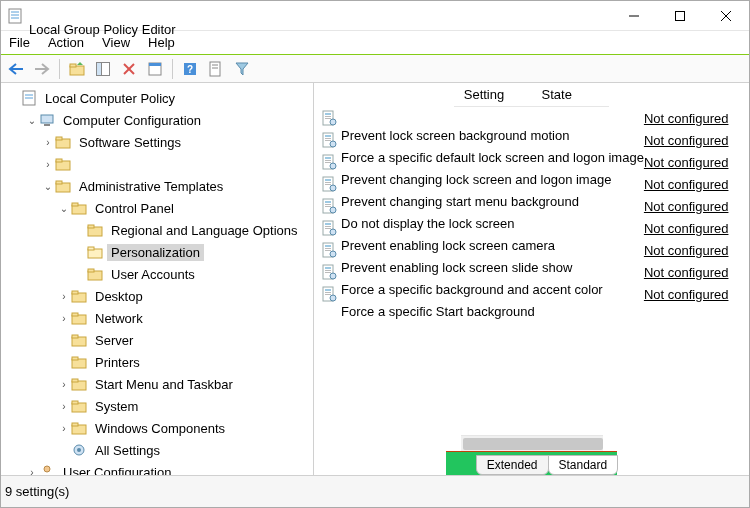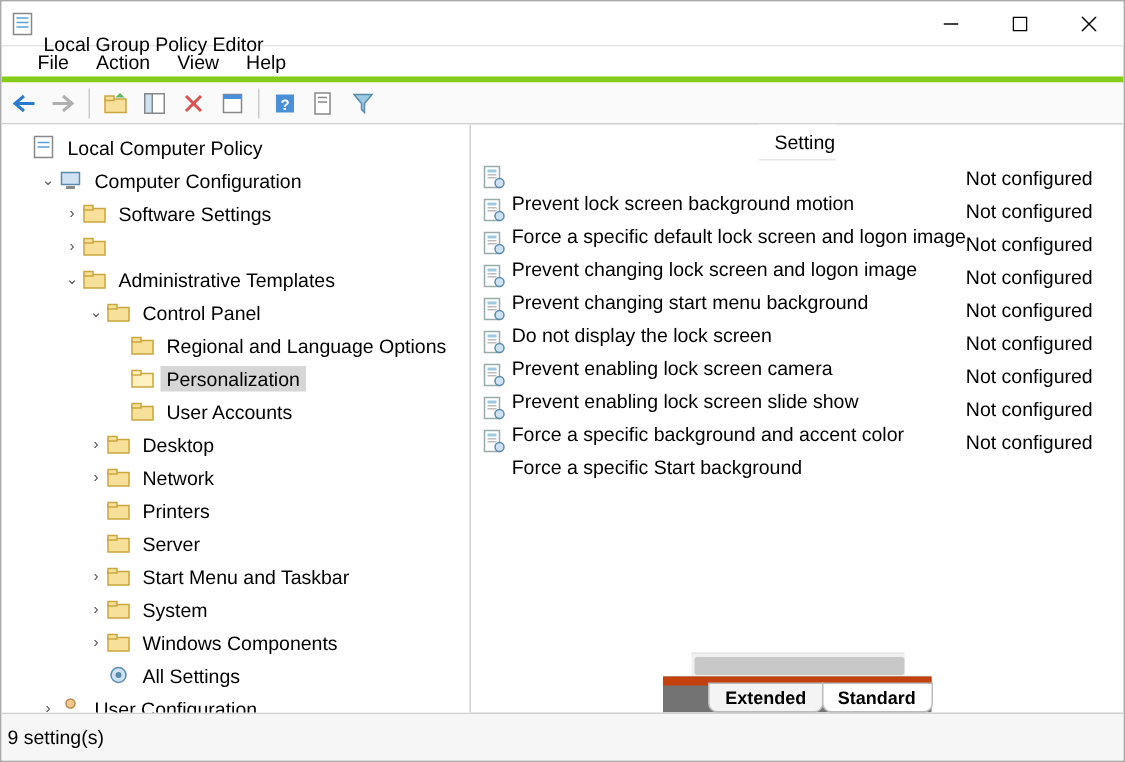--- a/index.html
+++ b/index.html
@@ -4,21 +4,21 @@
 <style>
   * { box-sizing: border-box; margin: 0; padding: 0; }
   body { font-family: "Segoe UI", Tahoma, sans-serif; font-size: 13px; color: #000; background: #fff; width: 750px; height: 508px; overflow: hidden; border: 1px solid #aaa; display: flex; flex-direction: column; }
   
   .titlebar { height: 30px; background: #fff; display: flex; align-items: center; padding-left: 6px; border-bottom: 1px solid #e6e6e6; }
   .titlebar .app-icon { width: 16px; height: 16px; margin-right: 6px; display: inline-flex; align-items: center; justify-content: center; }
   .titlebar .title { flex: 1; font-size: 13px; margin-top: 27px; }
   .winbtns { display: flex; height: 100%; }
   .winbtn { width: 46px; display: flex; align-items: center; justify-content: center; color: #333; }
   
-  .menubar { height: 24px; display: flex; align-items: center; padding-left: 22px; gap: 14px; font-size: 13px; border-bottom: 4px solid #84cc16; }
+  .menubar { height: 24px; display: flex; align-items: center; padding-left: 6px; gap: 14px; font-size: 13px; border-bottom: 1px solid #84cc16; }
   .menubar span { padding: 2px 2px; }
   
   .toolbar { height: 28px; display: flex; align-items: center; padding-left: 4px; gap: 4px; border-bottom: 1px solid #d0d0d0; background: #fafafa; }
   .tool { width: 22px; height: 22px; display: flex; align-items: center; justify-content: center; border: 1px solid transparent; border-radius: 2px; }
   .tsep { width: 1px; height: 20px; background: #ccc; margin: 0 2px; }
   
   .main { flex: 1; display: flex; min-height: 0; }
   .tree { width: 313px; border-right: 1px solid #d0d0d0; overflow: hidden; background: #fff; padding-top: 4px; position: relative; }
   .tree ul { list-style: none; }
   .tree li { white-space: nowrap; }
@@ -30,24 +30,24 @@
   .label.sel { background: #d6d6d6; }
   
   .right { flex: 1; display: flex; flex-direction: column; min-width: 0; align-items: center; }
   .listhdr { height: 24px; display: flex; align-items: center; border-bottom: 1px solid #e6e6e6; font-size: 13px; background: #fff; }
   .listhdr .col-setting { flex: 1; padding-left: 10px; }
   .listhdr .col-state { width: 105px; text-align: center; }
   .list { flex: 1; overflow: hidden; }
   .litem { display: flex; align-items: center; height: 22px; }
   .litem .iicon { width: 16px; height: 16px; margin: 0 4px 0 2px; }
   .litem .lt { flex: 1; white-space: nowrap; margin-top: 35px; }
-  .litem .ls { width: 100px; }
+  .litem .ls { width: 100px; text-decoration: underline; }
   .hscroll { height: 16px; background: #f0f0f0; border-top: 1px solid #e6e6e6; display: flex; align-items: center; }
   .thumb { height: 12px; width: 140px; background: #c8c8c8; border-radius: 2px; margin-left: 2px; }
-  .tabs { height: 24px; display: flex; align-items: flex-end; border-top: 6px solid #c2410c; padding-left: 30px; background: #737373; font-weight: bold; }
+  .tabs { height: 24px; display: flex; align-items: flex-end; border-top: 1px solid #c2410c; padding-left: 30px; background: #22c55e; }
   .tab { padding: 2px 10px; border: 1px solid #bbb; border-top-left-radius: 0; border-bottom-right-radius: 6px; border-bottom-left-radius: 6px; font-size: 12px; background: #fff; position: relative; top: 0; margin-right: -1px; }
   .tab.inactive { background: #f4f4f4; }
   
   .status { height: 32px; border-top: 1px solid #d0d0d0; display: flex; align-items: center; padding-left: 4px; font-size: 13px; background: #f6f6f6; }
   svg { display: block; }
 </style>
 </head>
 <body>
 
 <div class="titlebar">
@@ -291,33 +291,33 @@
                     </li>
                   <li>
                       <div class="row">
                         <span class="indent" style="width:50px"></span>
                         <span class="nicon">
                           <svg width="16" height="16">
                             <rect x="1" y="5" width="14" height="9" fill="#f7e09a" stroke="#caa63f"></rect>
                             <rect x="1" y="3" width="6" height="3" fill="#f7e09a" stroke="#caa63f"></rect>
                           </svg>
                         </span>
+                        <span class="label">Server</span>
+                      </div>
+                    </li>
+                  <li>
+                      <div class="row">
+                        <span class="indent" style="width:50px"></span>
+                        <span class="nicon">
+                          <svg width="16" height="16">
+                            <rect x="1" y="5" width="14" height="9" fill="#f7e09a" stroke="#caa63f"></rect>
+                            <rect x="1" y="3" width="6" height="3" fill="#f7e09a" stroke="#caa63f"></rect>
+                          </svg>
+                        </span>
                         <span class="label">Printers</span>
-                      </div>
-                    </li>
-                  <li>
-                      <div class="row">
-                        <span class="indent" style="width:50px"></span>
-                        <span class="nicon">
-                          <svg width="16" height="16">
-                            <rect x="1" y="5" width="14" height="9" fill="#f7e09a" stroke="#caa63f"></rect>
-                            <rect x="1" y="3" width="6" height="3" fill="#f7e09a" stroke="#caa63f"></rect>
-                          </svg>
-                        </span>
-                        <span class="label">Server</span>
                       </div>
                     </li>
                   <li>
                       <div class="row">
                         <span class="indent" style="width:36px"></span>
                         <span class="twist">›</span>
                         <span class="nicon">
                           <svg width="16" height="16">
                             <rect x="1" y="5" width="14" height="9" fill="#f7e09a" stroke="#caa63f"></rect>
                             <rect x="1" y="3" width="6" height="3" fill="#f7e09a" stroke="#caa63f"></rect>
@@ -382,20 +382,21 @@
             </div>
           </li>
         </ul>
       </li>
     </ul>
   </div>
 
   <div class="right">
     <div class="listhdr">
       <div class="col-setting">Setting</div>
+      <div class="col-state">State</div>
     </div>
     <div class="list" id="settings-list">
         <div class="litem">
           <span class="iicon">
             <svg width="16" height="16">
               <rect x="2" y="1" width="10" height="14" fill="#fff" stroke="#9aa"></rect>
               <rect x="4" y="3" width="6" height="2" fill="#9ec9e2"></rect>
               <rect x="4" y="6" width="6" height="1" fill="#bbb"></rect>
               <rect x="4" y="8" width="6" height="1" fill="#bbb"></rect>
               <circle cx="12" cy="12" r="3" fill="#cfe2f3" stroke="#5a8bab"></circle>

